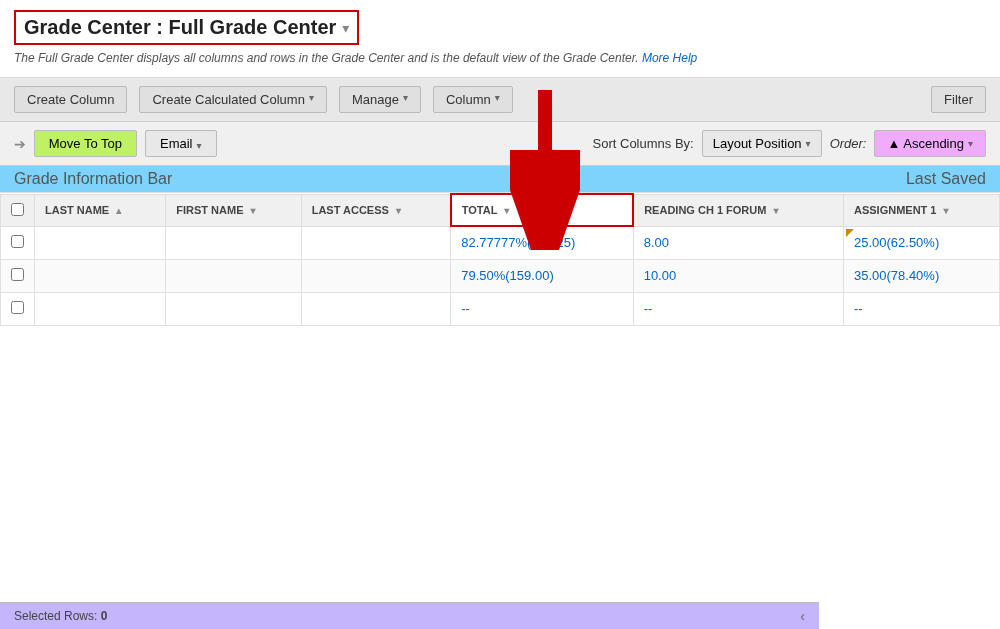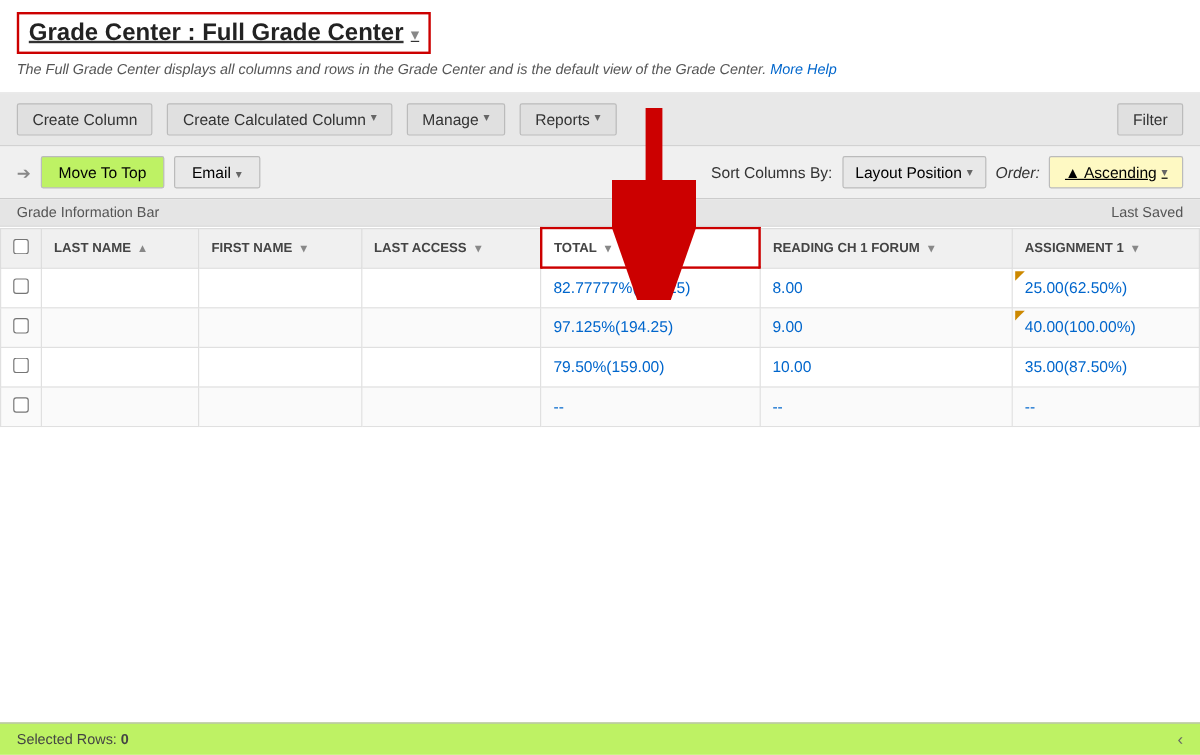--- a/index.html
+++ b/index.html
@@ -2,62 +2,62 @@
 <html><head>
   <meta charset="utf-8">
   <style>
     * { box-sizing: border-box; margin: 0; padding: 0; }
     body { font-family: Arial, sans-serif; font-size: 13px; background: #f4f4f4; color: #333; width: 1000px; height: 629px; overflow: hidden; }
 
     .page-wrapper { background: #fff; width: 1000px; min-height: 629px; }
 
     
     .page-header { padding: 10px 14px 4px 14px; border-bottom: 1px solid #ddd; }
-    .page-title-box { border: 2px solid #cc0000; display: inline-flex; align-items: center; padding: 4px 8px; margin-bottom: 6px; text-decoration: underline; }
+    .page-title-box { border: 2px solid #cc0000; display: inline-flex; align-items: center; padding: 4px 8px; margin-bottom: 6px; }
     .page-title { font-size: 20px; font-weight: bold; color: #222; }
     .title-chevron { margin-left: 6px; color: #888; font-size: 14px; }
     .page-description { font-size: 12px; color: #555; font-style: italic; padding-bottom: 8px; }
     .page-description a { color: #0066cc; text-decoration: none; }
 
     
     .toolbar { background: #e8e8e8; border-bottom: 1px solid #ccc; padding: 8px 14px; display: flex; align-items: center; gap: 12px; }
     .toolbar-btn { background: #e0e0e0; border: 1px solid #bbb; padding: 5px 12px; font-size: 13px; cursor: pointer; color: #333; border-radius: 2px; display: flex; gap: 4px; }
     .toolbar-dropdown-arrow { font-size: 10px; color: #666; }
 
     
     .action-bar { background: #f0f0f0; border-bottom: 1px solid #ccc; padding: 8px 14px; display: flex; align-items: center; gap: 10px; }
     .action-bar-left { display: flex; align-items: center; gap: 8px; }
     .arrow-icon { color: #888; font-size: 14px; }
     .move-top-btn { background: #bef264; border: 1px solid #bbb; padding: 5px 14px; font-size: 13px; cursor: pointer; border-radius: 2px; }
     .email-btn { background: #e8e8e8; border: 1px solid #bbb; padding: 5px 14px; font-size: 13px; cursor: pointer; border-radius: 2px; display: flex; align-items: flex-end; gap: 4px; }
     .action-bar-right { margin-left: auto; display: flex; align-items: center; gap: 8px; }
     .sort-label { font-size: 13px; color: #333; }
     .sort-select { background: #e8e8e8; border: 1px solid #bbb; padding: 5px 10px; font-size: 13px; cursor: pointer; border-radius: 2px; display: flex; align-items: center; gap: 4px; }
     .order-label { font-size: 13px; color: #333; font-style: italic; }
-    .order-btn { background: #fef9c3; border: 1px solid #bbb; padding: 5px 12px; font-size: 13px; cursor: pointer; border-radius: 2px; display: flex; align-items: center; gap: 4px; text-decoration: underline; }
-
-    
-    .info-bar { background: #e5e5e5; border-bottom: 1px solid #ddd; padding: 4px 14px; display: flex; justify-content: space-between; align-items: center; font-size: 12px; color: #555; }
+    .order-btn { background: #f0abfc; border: 1px solid #bbb; padding: 5px 12px; font-size: 13px; cursor: pointer; border-radius: 2px; display: flex; align-items: center; gap: 4px; }
+
+    
+    .info-bar { background: #7dd3fc; border-bottom: 1px solid #ddd; padding: 4px 14px; display: flex; justify-content: space-between; align-items: center; font-size: 16px; color: #555; }
 
     
     .table-container { overflow-x: auto; overflow-y: auto; max-height: 340px; }
     table { width: 100%; border-collapse: collapse; }
     thead th { background: #f0f0f0; border: 1px solid #ddd; padding: 8px 10px; font-size: 11px; font-weight: bold; color: #444; text-transform: uppercase; text-align: left; white-space: nowrap; vertical-align: middle; }
     thead th.highlighted { border: 2px solid #cc0000; background: #fff; }
     tbody tr { border-bottom: 1px solid #e0e0e0; }
     tbody tr:nth-child(even) { background: #fafafa; }
     tbody td { border: 1px solid #e0e0e0; padding: 8px 10px; font-size: 13px; vertical-align: middle; }
     .td-check { width: 30px; text-align: center; }
     .td-grade { color: #0066cc; white-space: nowrap; }
     .td-grade-flag { position: relative; }
     .flag-corner { position: absolute; top: 2px; left: 2px; width: 0; height: 0; border-style: solid; border-width: 8px 8px 0 0; border-color: #cc8800 transparent transparent transparent; }
     .col-sort-arrow { margin-left: 4px; font-size: 10px; color: #888; }
 
     
-    .footer-bar { background: #bef264; border-top: 1px solid #bbb; padding: 5px 14px; display: flex; align-items: center; justify-content: space-between; font-size: 12px; color: #444; position: absolute; bottom: 0; width: 1000px; }
+    .footer-bar { background: #c4b5fd; border-top: 1px solid #bbb; padding: 5px 14px; display: flex; align-items: center; justify-content: space-between; font-size: 12px; color: #444; position: absolute; bottom: 0; width: 819px; }
     .scroll-arrow { font-size: 14px; color: #666; cursor: pointer; }
 
     
     .red-arrow-overlay {
       position: absolute;
       top: 90px;
       left: 510px;
       z-index: 100;
       pointer-events: none;
     }
@@ -97,21 +97,21 @@
     </button>
     <button class="toolbar-btn">
       <span>Create Calculated Column</span>
       <span class="toolbar-dropdown-arrow">▾</span>
     </button>
     <button class="toolbar-btn">
       <span>Manage</span>
       <span class="toolbar-dropdown-arrow">▾</span>
     </button>
     <button class="toolbar-btn">
-      <span>Reports</span>
+      <span>Column</span>
       <span class="toolbar-dropdown-arrow">▾</span>
     </button>
     <span style="margin-left: auto;" class="toolbar-btn">
       <span>Filter</span>
     </span>
   </div>
 
   <div class="action-bar">
     <div class="action-bar-left">
       <span class="arrow-icon">➔</span>
@@ -181,32 +181,23 @@
             <td></td>
             <td class="td-grade">82.77777%(186.25)</td>
             <td class="td-grade">8.00</td>
             <td class="td-grade td-grade-flag" style="position: relative;"><span class="flag-corner"></span>25.00(62.50%)</td>
           </tr>
           <tr>
             <td class="td-check"><input type="checkbox" style=""></td>
             <td></td>
             <td></td>
             <td></td>
-            <td class="td-grade">97.125%(194.25)</td>
-            <td class="td-grade">9.00</td>
-            <td class="td-grade td-grade-flag" style="position: relative;"><span class="flag-corner"></span>40.00(100.00%)</td>
-          </tr>
-          <tr>
-            <td class="td-check"><input type="checkbox" style=""></td>
-            <td></td>
-            <td></td>
-            <td></td>
             <td class="td-grade">79.50%(159.00)</td>
             <td class="td-grade">10.00</td>
-            <td class="td-grade td-grade-flag" style="position: relative;">35.00(87.50%)</td>
+            <td class="td-grade td-grade-flag" style="position: relative;">35.00(78.40%)</td>
           </tr>
           <tr>
             <td class="td-check"><input type="checkbox" style=""></td>
             <td></td>
             <td></td>
             <td></td>
             <td class="td-grade">--</td>
             <td class="td-grade">--</td>
             <td class="td-grade td-grade-flag" style="position: relative;">--</td>
           </tr>

